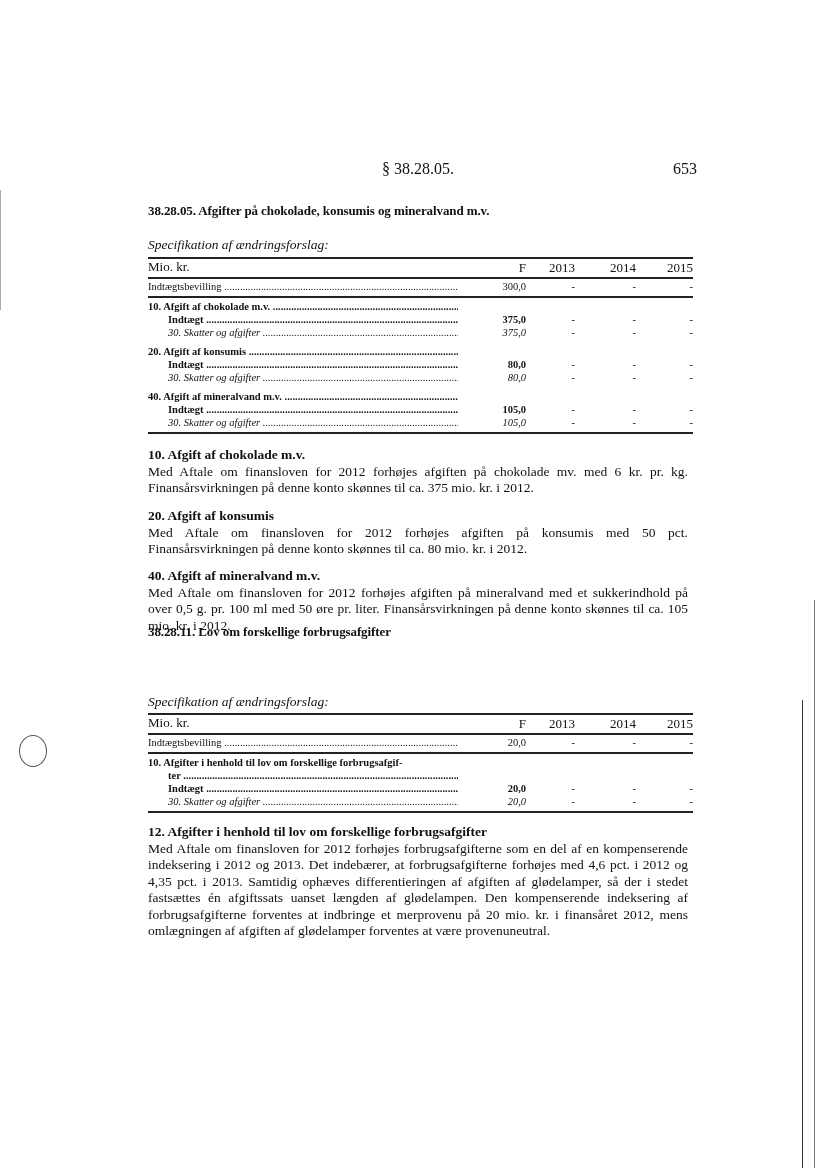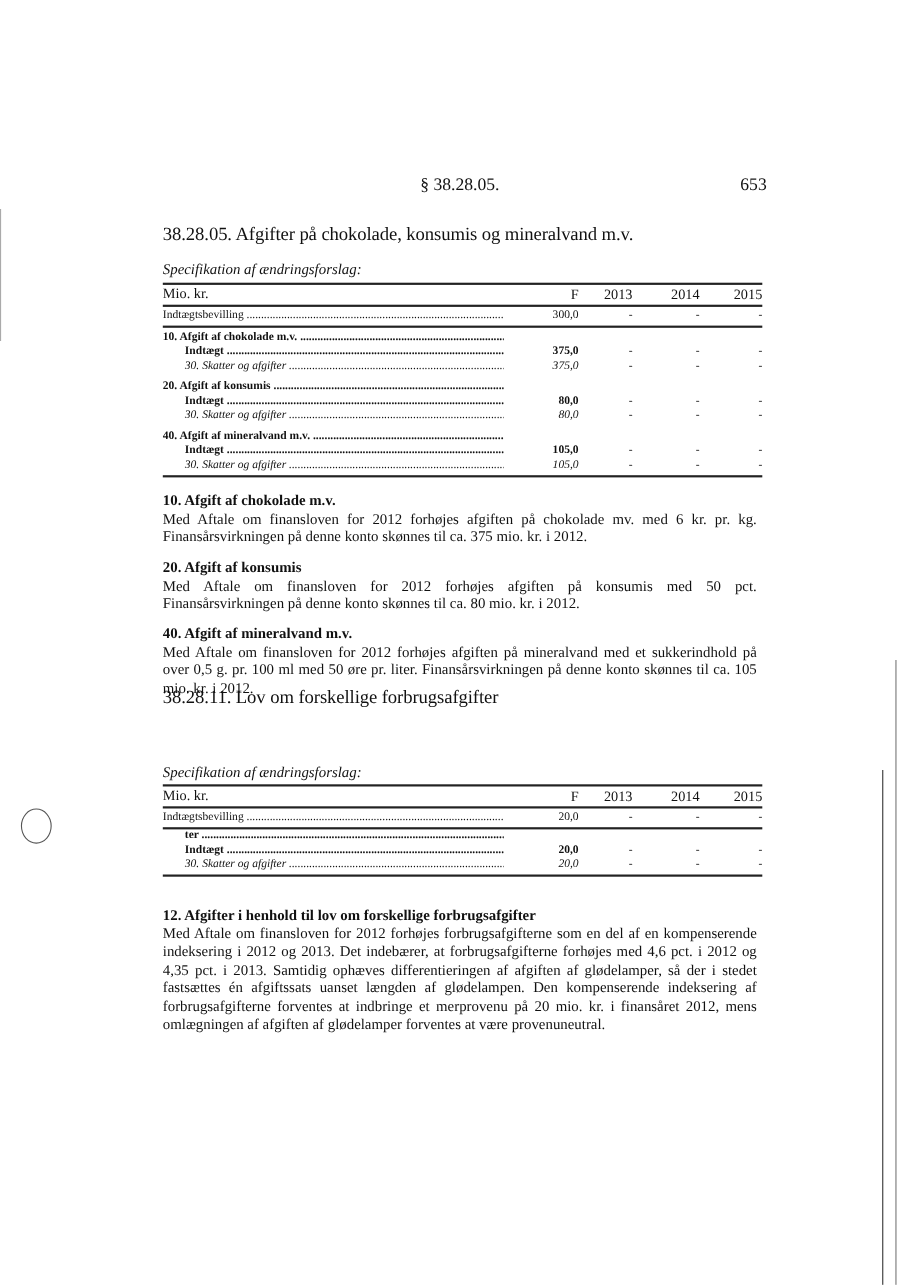--- a/index.html
+++ b/index.html
@@ -5,21 +5,21 @@
   html, body { margin: 0; padding: 0; }
   body {
     width: 825px; height: 1168px; position: relative; overflow: hidden;
     background: #ffffff; color: #111111;
     font-family: "Liberation Serif", "DejaVu Serif", serif;
   }
   .page-header { position: absolute; top: 160px; left: 0; width: 825px; height: 20px; font-size: 16px; }
   .page-header .section-ref { position: absolute; left: 382px; }
   .page-header .page-number { position: absolute; left: 673px; }
 
-  .heading { position: absolute; left: 148px; font-weight: normal; font-size: 17px; letter-spacing: -0.1px; }
+  .heading { position: absolute; left: 148px; font-weight: bold; font-size: 13px; letter-spacing: -0.1px; }
   .spec-label { position: absolute; left: 148px; font-style: italic; font-size: 13.5px; }
 
   .tbl { position: absolute; left: 148px; width: 545px; }
   .tbl .rule-thick { height: 0; border-top: 2px solid #222; }
   .tbl .row { position: relative; height: 13px; font-size: 10.5px; }
   .tbl .row.hdr { height: 18px; font-size: 13px; }
   .tbl .lbl { position: absolute; left: 0; white-space: nowrap; overflow: hidden; }
   .tbl .lbl.ind1 { left: 20px; }
   .tbl .lbl.ind2 { left: 20px; font-style: italic; }
   .tbl .lbl.bold { font-weight: bold; }
@@ -159,20 +159,23 @@
   <div class="rule-thick"></div>
   <div class="row" style="margin-top:2px;">
     <span class="lbl" style="width:310px;"><span>Indtægtsbevilling</span> .........................................................................................</span>
     <span class="c cF">20,0</span>
     <span class="c c13">-</span>
     <span class="c c14">-</span>
     <span class="c c15">-</span>
   </div>
   <div class="rule-thick" style="margin-top:2px;"></div>
 
+  <div class="row" style="margin-top:3px;">
+    <span class="lbl bold">10. Afgifter i henhold til lov om forskellige forbrugsafgif-</span>
+  </div>
   <div class="row">
     <span class="lbl ind1 bold" style="width:290px;"><span>ter</span> ..........................................................................................................</span>
   </div>
   <div class="row">
     <span class="lbl ind1 bold" style="width:290px;"><span>Indtægt</span> ......................................................................................................</span>
     <span class="c cF num-bold">20,0</span>
     <span class="c c13">-</span>
     <span class="c c14">-</span>
     <span class="c c15">-</span>
   </div>

